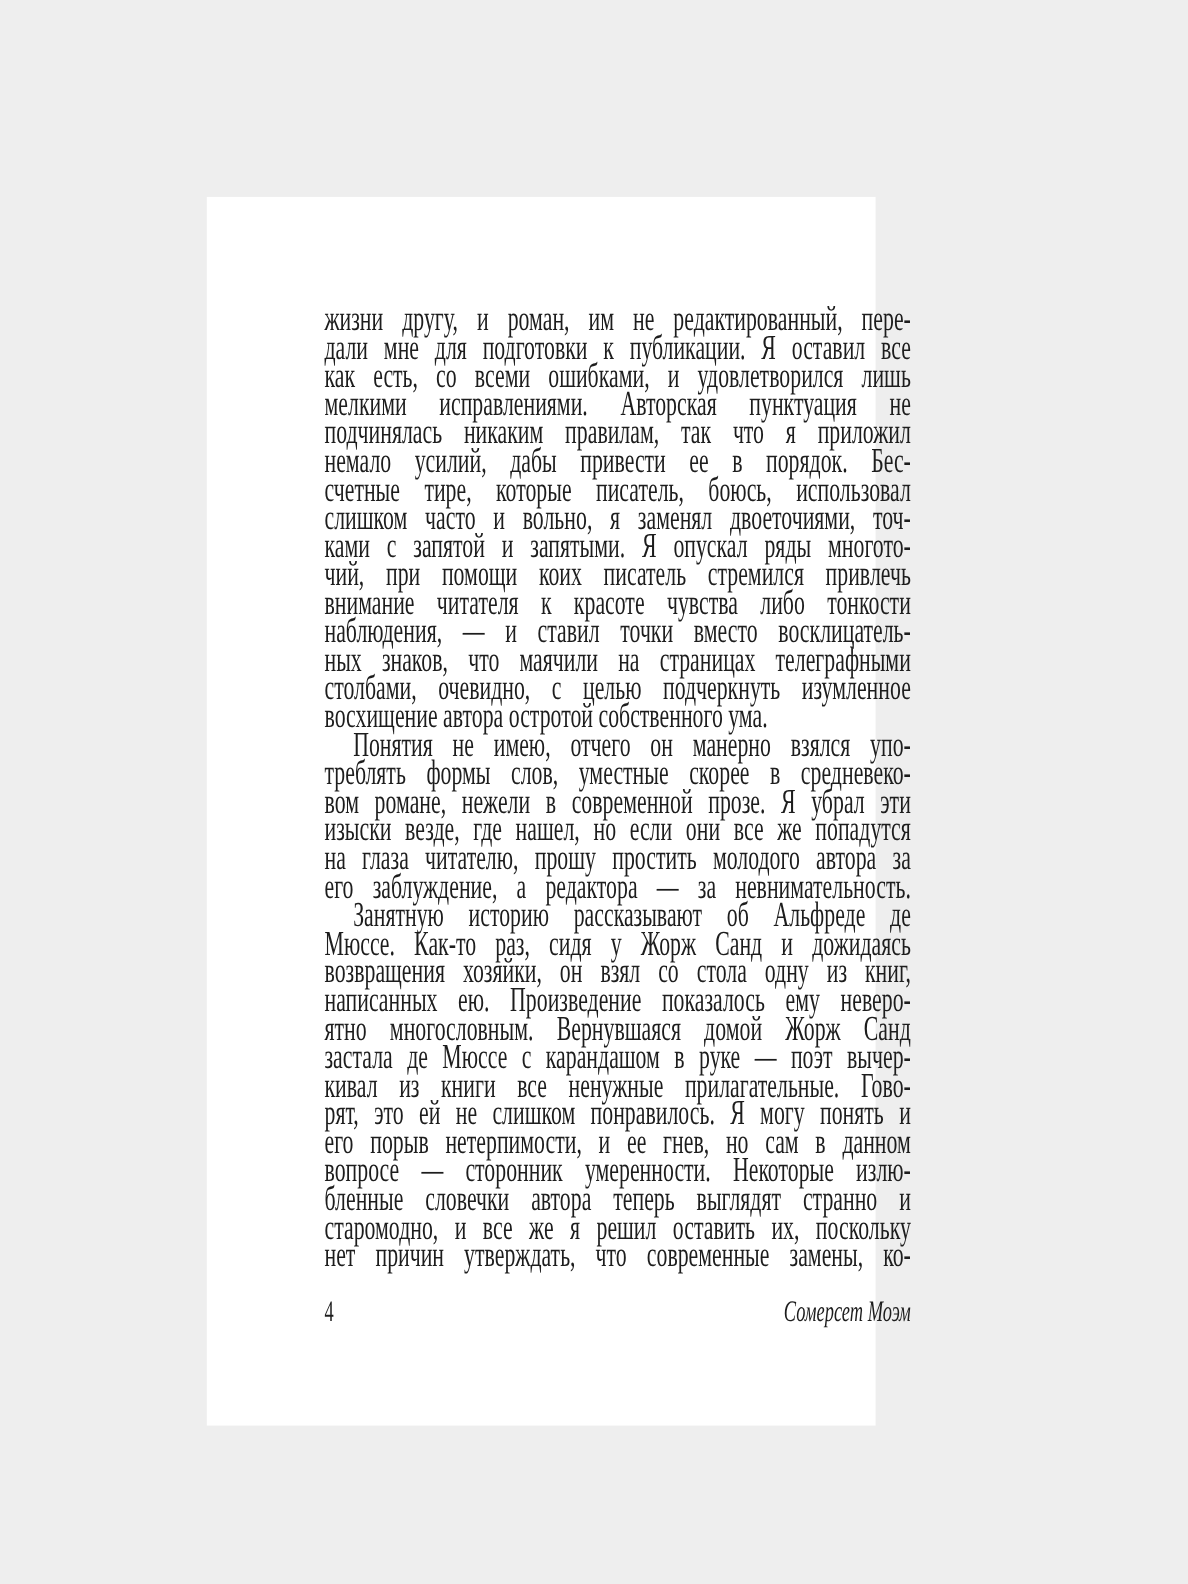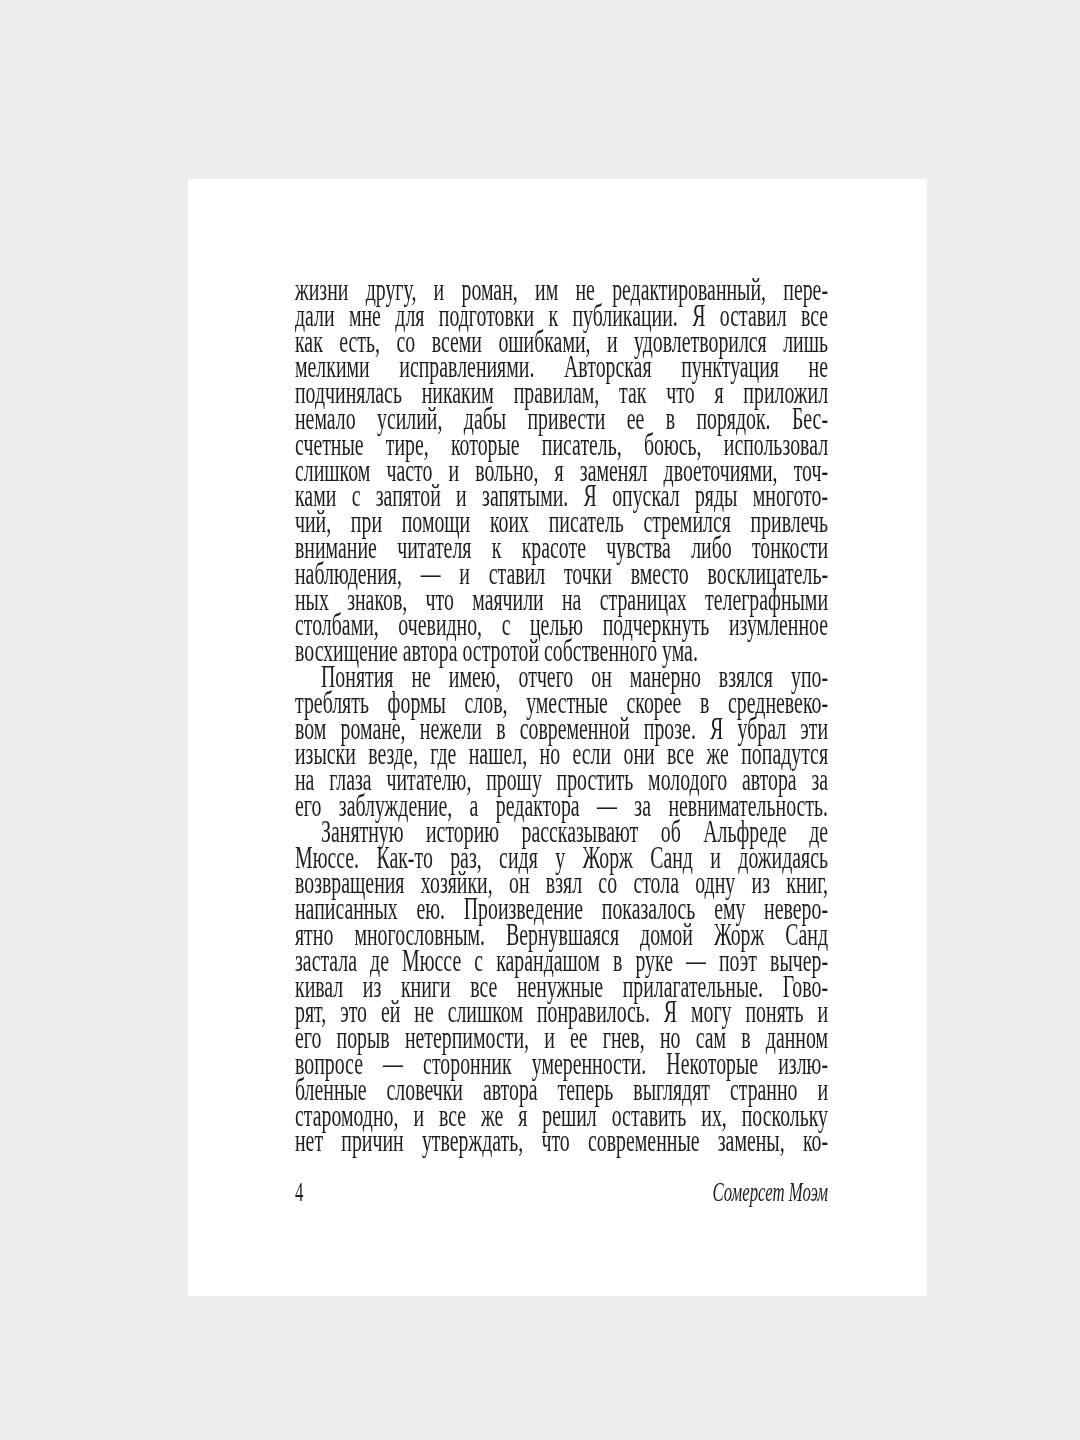--- a/index.html
+++ b/index.html
@@ -7,21 +7,21 @@
     width: 1080px; height: 1440px;
     background: #eeeeee;
     font-family: "Liberation Serif", "DejaVu Serif", serif;
     color: #1d1d1d;
     position: relative;
   }
   .photo-bg { position: absolute; inset: 0; background: #eeeeee; }
   .page {
     position: absolute;
     left: 188px; top: 179px;
-    width: 739px; height: 1117px;
+    width: 608px; height: 1117px;
     background: #ffffff;
   }
   .text-block {
     position: absolute;
     left: 107px; top: 98px;
     width: 533px;
   }
   .line {
     width: 860px;
     height: 25.8px;

